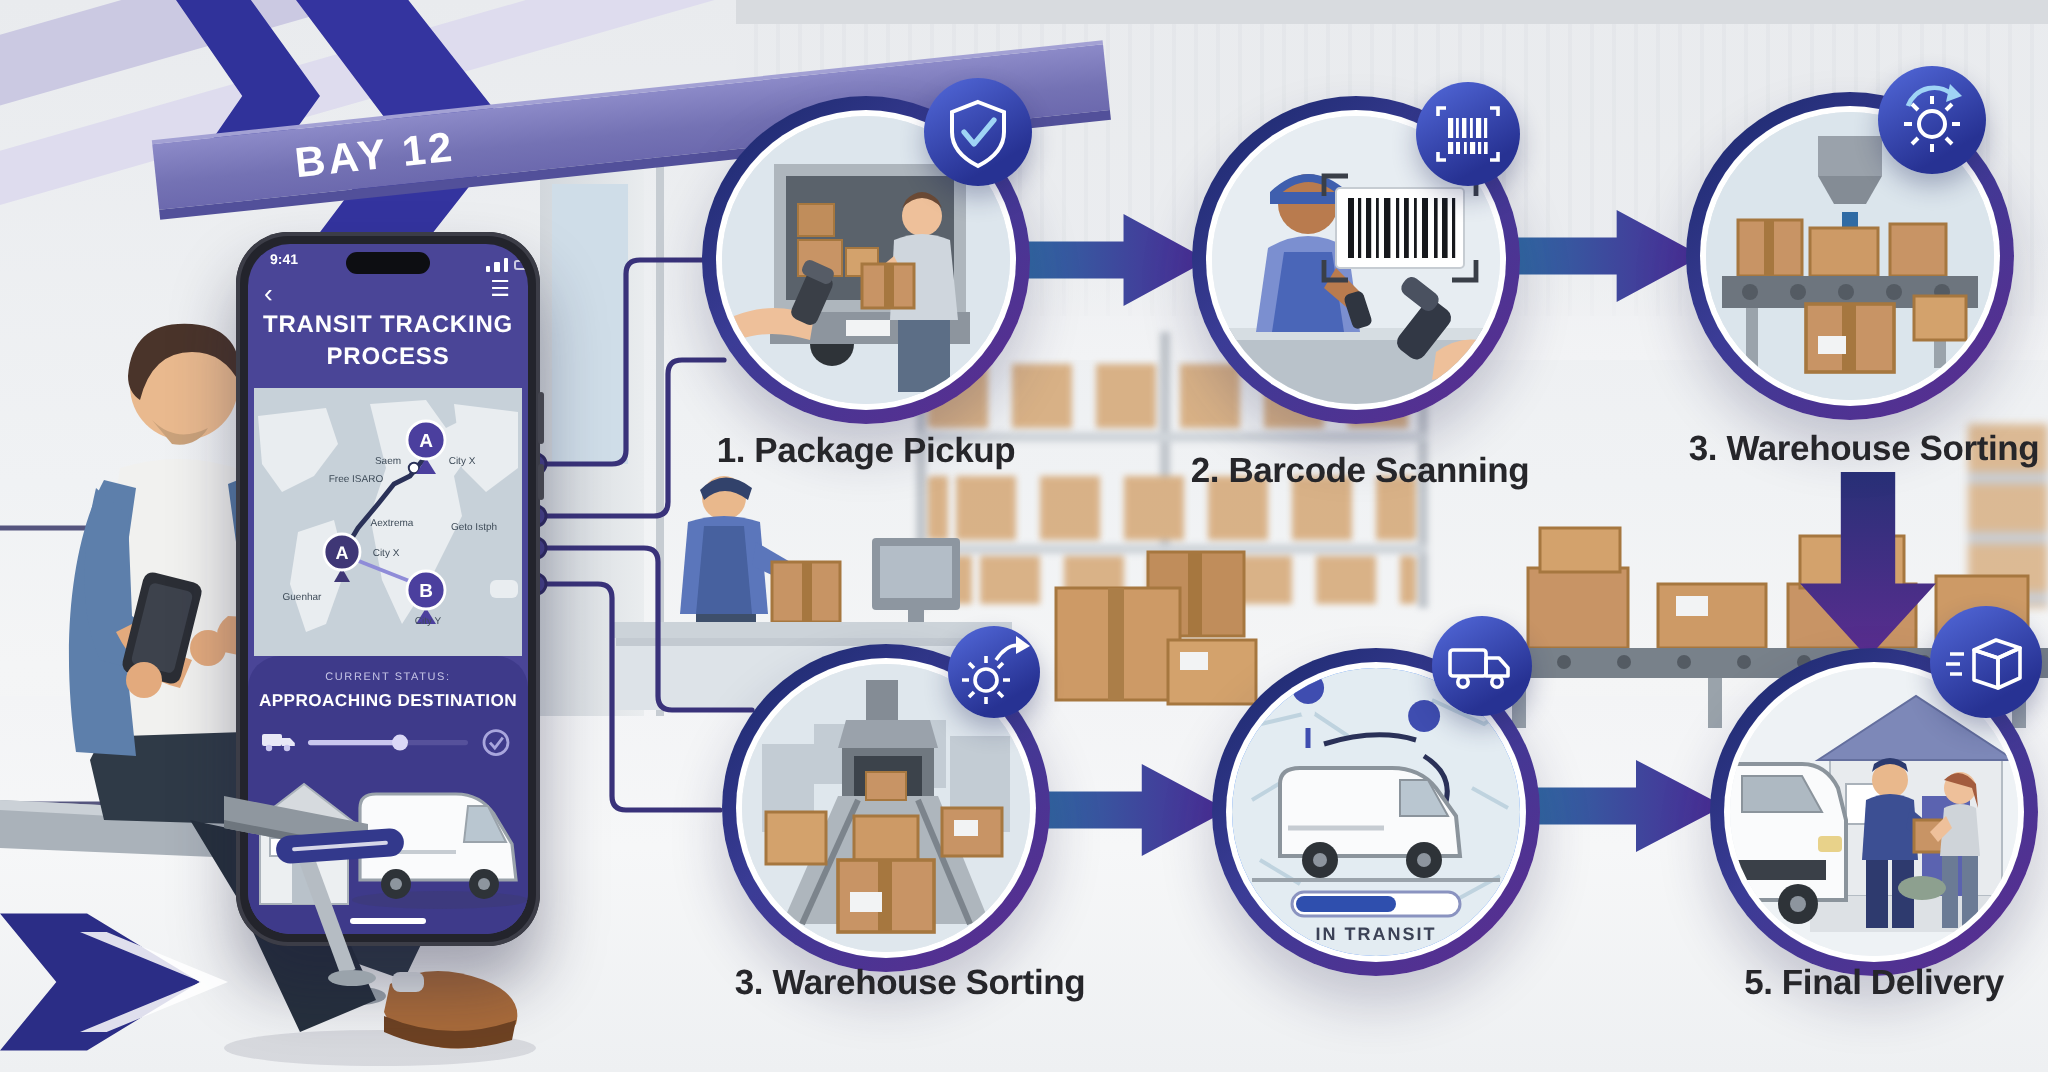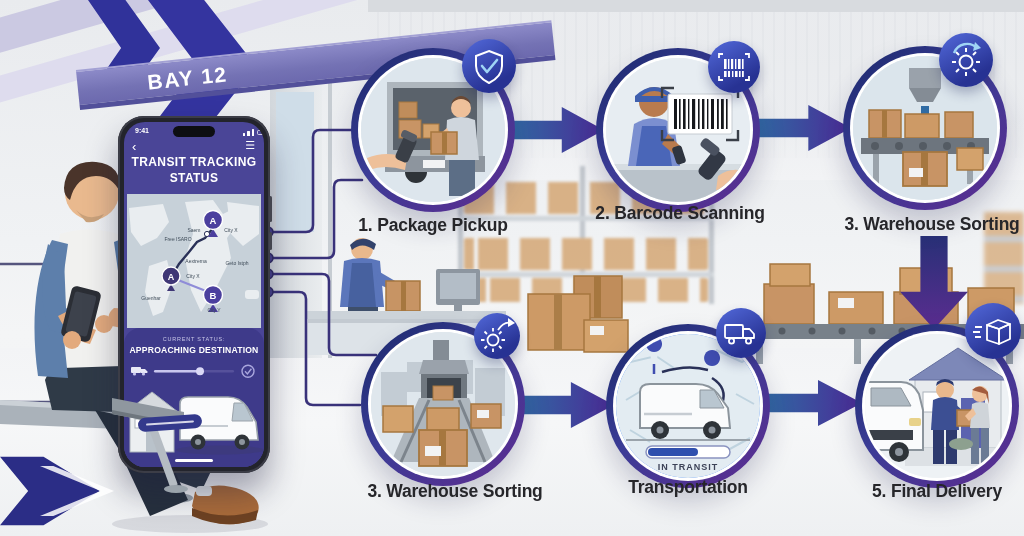--- a/index.html
+++ b/index.html
@@ -337,21 +337,21 @@
           <rect x="34" y="18" width="1.6" height="10"></rect>
         <rect x="16" y="30" width="2.6" height="6"></rect>
           <rect x="20" y="30" width="2" height="6"></rect>
         <rect x="24" y="30" width="1.4" height="6"></rect>
           <rect x="27" y="30" width="2.6" height="6"></rect>
         <rect x="31" y="30" width="1.6" height="6"></rect>
           <rect x="34" y="30" width="1.8" height="6"></rect>
       </g>
     </svg>
   </div>
-  <div class="abs step-label" style="left:578px;top:203px;width:204px;">2. Barcode Scanning</div>
+  <div class="abs step-label" style="left:578px;top:225px;width:204px;">2. Barcode Scanning</div>
 
   <div class="abs circle" style="left:843px;top:46px;">
     <div class="circle-white">
         <div class="circle-art" style="background:#dbe5ec;">
       <svg viewBox="0 0 144 144" preserveAspectRatio="xMidYMid slice">
         <rect width="144" height="144" fill="#dbe5ec"></rect>
         <rect x="56" y="12" width="32" height="20" fill="#9aa2ab"></rect>
         <path d="M56,32 L88,32 L80,46 L64,46 Z" fill="#848c95"></path>
         <path d="M68,50 L76,50 L76,62 L82,62 L72,74 L62,62 L68,62 Z" fill="#2f6ba4"></path>
         <rect x="16" y="54" width="32" height="28" fill="#c89465" stroke="#a6773f" stroke-width="1.5"></rect>
@@ -475,21 +475,20 @@
     <svg viewBox="0 0 50 50">
       <g fill="none" stroke="#ffffff" stroke-width="1.8" stroke-linejoin="round">
         <rect x="9" y="17" width="18" height="13" rx="1.5"></rect>
         <path d="M27,21 h6.5 l4.5,5 v4 h-11 Z"></path>
         <circle cx="15.5" cy="33" r="2.6"></circle>
           <circle cx="32.5" cy="33" r="2.6"></circle>
       </g>
     </svg>
   </div>
   <div class="abs step-label" style="left:588px;top:477px;width:200px;">
-    <div>Transportation</div>
   </div>
 
   <div class="abs circle" style="left:855px;top:324px;">
     <div class="circle-white">
         <div class="circle-art" style="background:#eef2f5;">
       <svg viewBox="0 0 144 144" preserveAspectRatio="xMidYMid slice">
         <rect width="144" height="144" fill="#eef2f5"></rect>
         <g>
           <rect x="50" y="44" width="86" height="70" fill="#e8ebee" stroke="#b4bcc4"></rect>
           <path d="M44,46 L93,14 L142,46 Z" fill="#7d88b8" stroke="#646f9e"></path>
@@ -547,21 +546,21 @@
       <div class="p-sig">
         <i style="height:3px;"></i>
           <i style="height:5px;"></i>
           <i style="height:7px;"></i>
         <span class="p-batt"></span>
       </div>
       <span class="p-back">‹</span>
       <span class="p-menu">☰</span>
       <div class="p-title">
         <div>TRANSIT TRACKING</div>
-        <div>STATUS</div>
+        <div>PROCESS</div>
       </div>
 
       <svg class="p-map" viewBox="0 0 134 134">
         <rect width="134" height="134" fill="#c7d1d9"></rect>
         <g fill="#e9edf0">
           <path d="M2,14 L36,10 L42,28 L30,44 L14,52 L4,38 Z"></path>
           <path d="M22,72 L40,66 L46,90 L36,118 L26,122 L18,98 Z"></path>
           <path d="M58,8 L86,6 L96,20 L104,16 L110,30 L100,44 L104,64 L88,96 L74,118 L64,96 L58,64 L66,40 Z"></path>
           <path d="M100,8 L132,12 L132,40 L116,52 L104,40 Z"></path>
           <rect x="118" y="96" width="14" height="9" rx="3"></rect>

